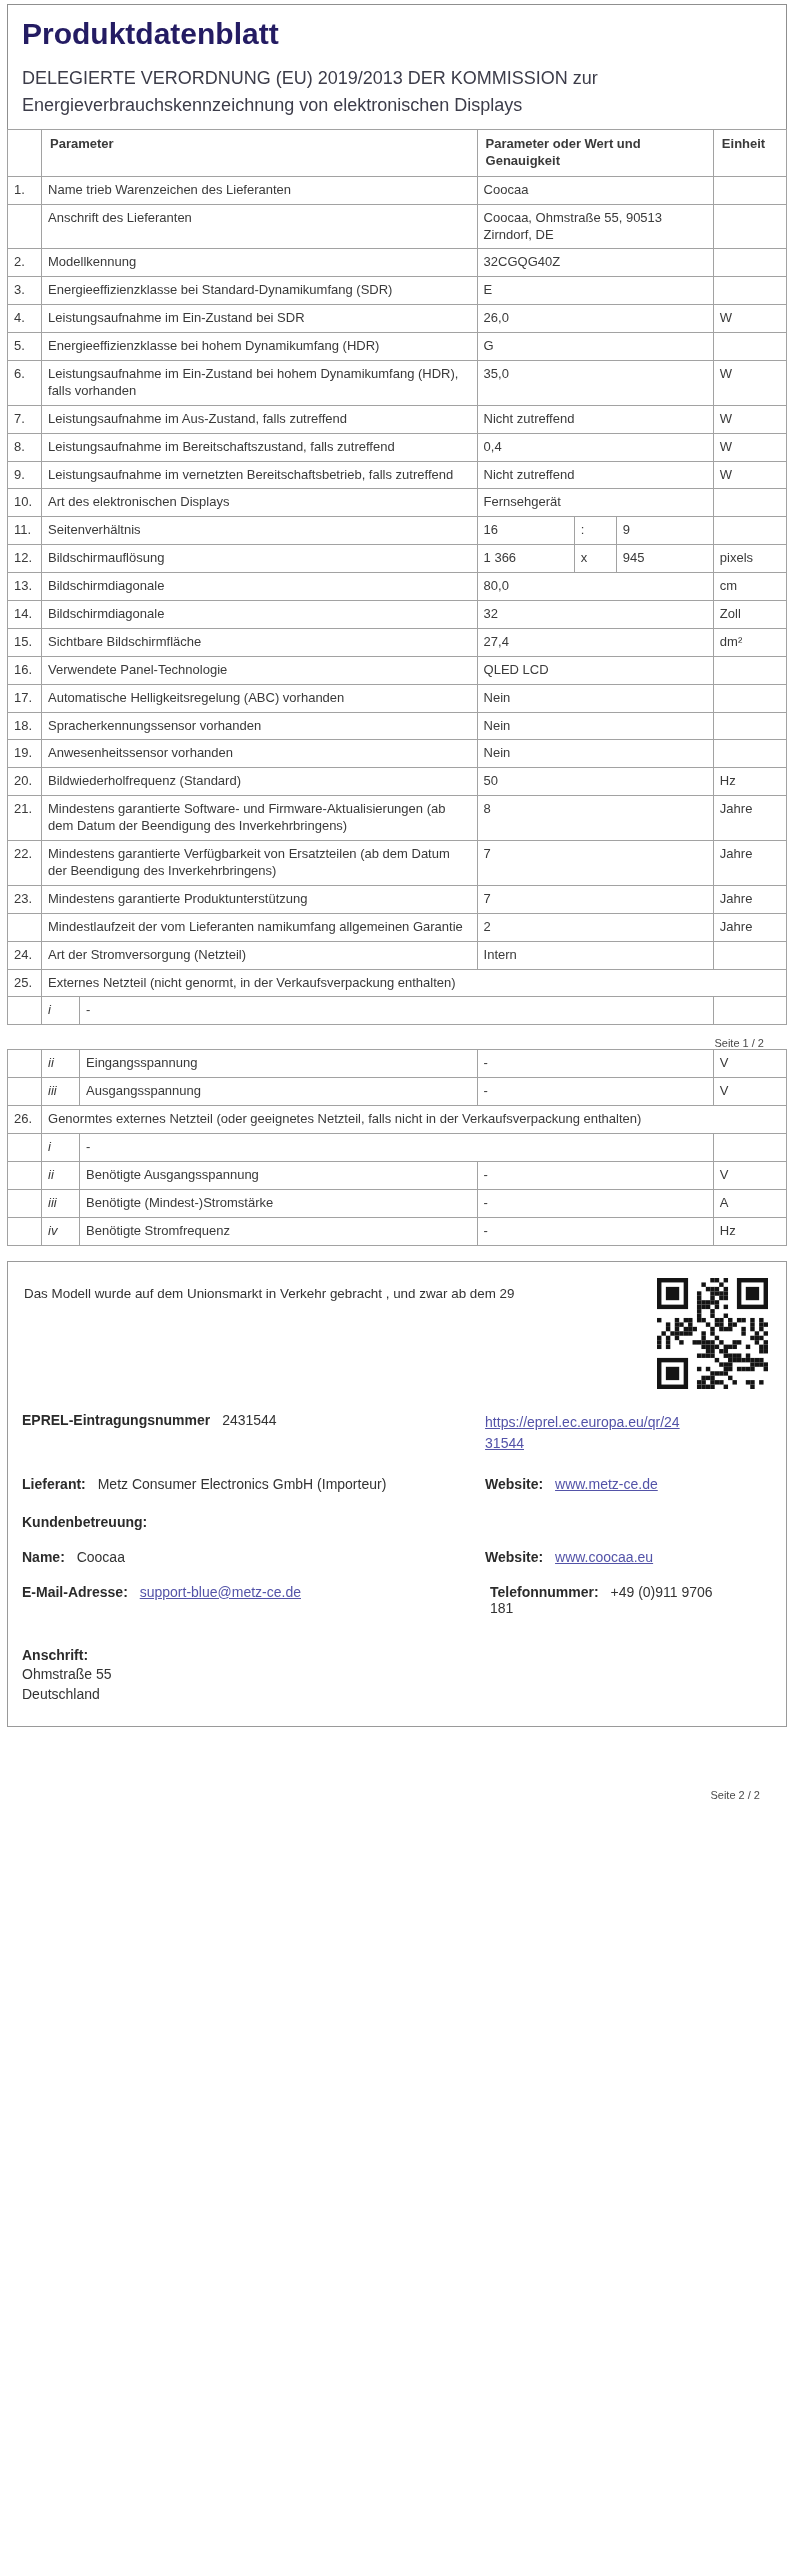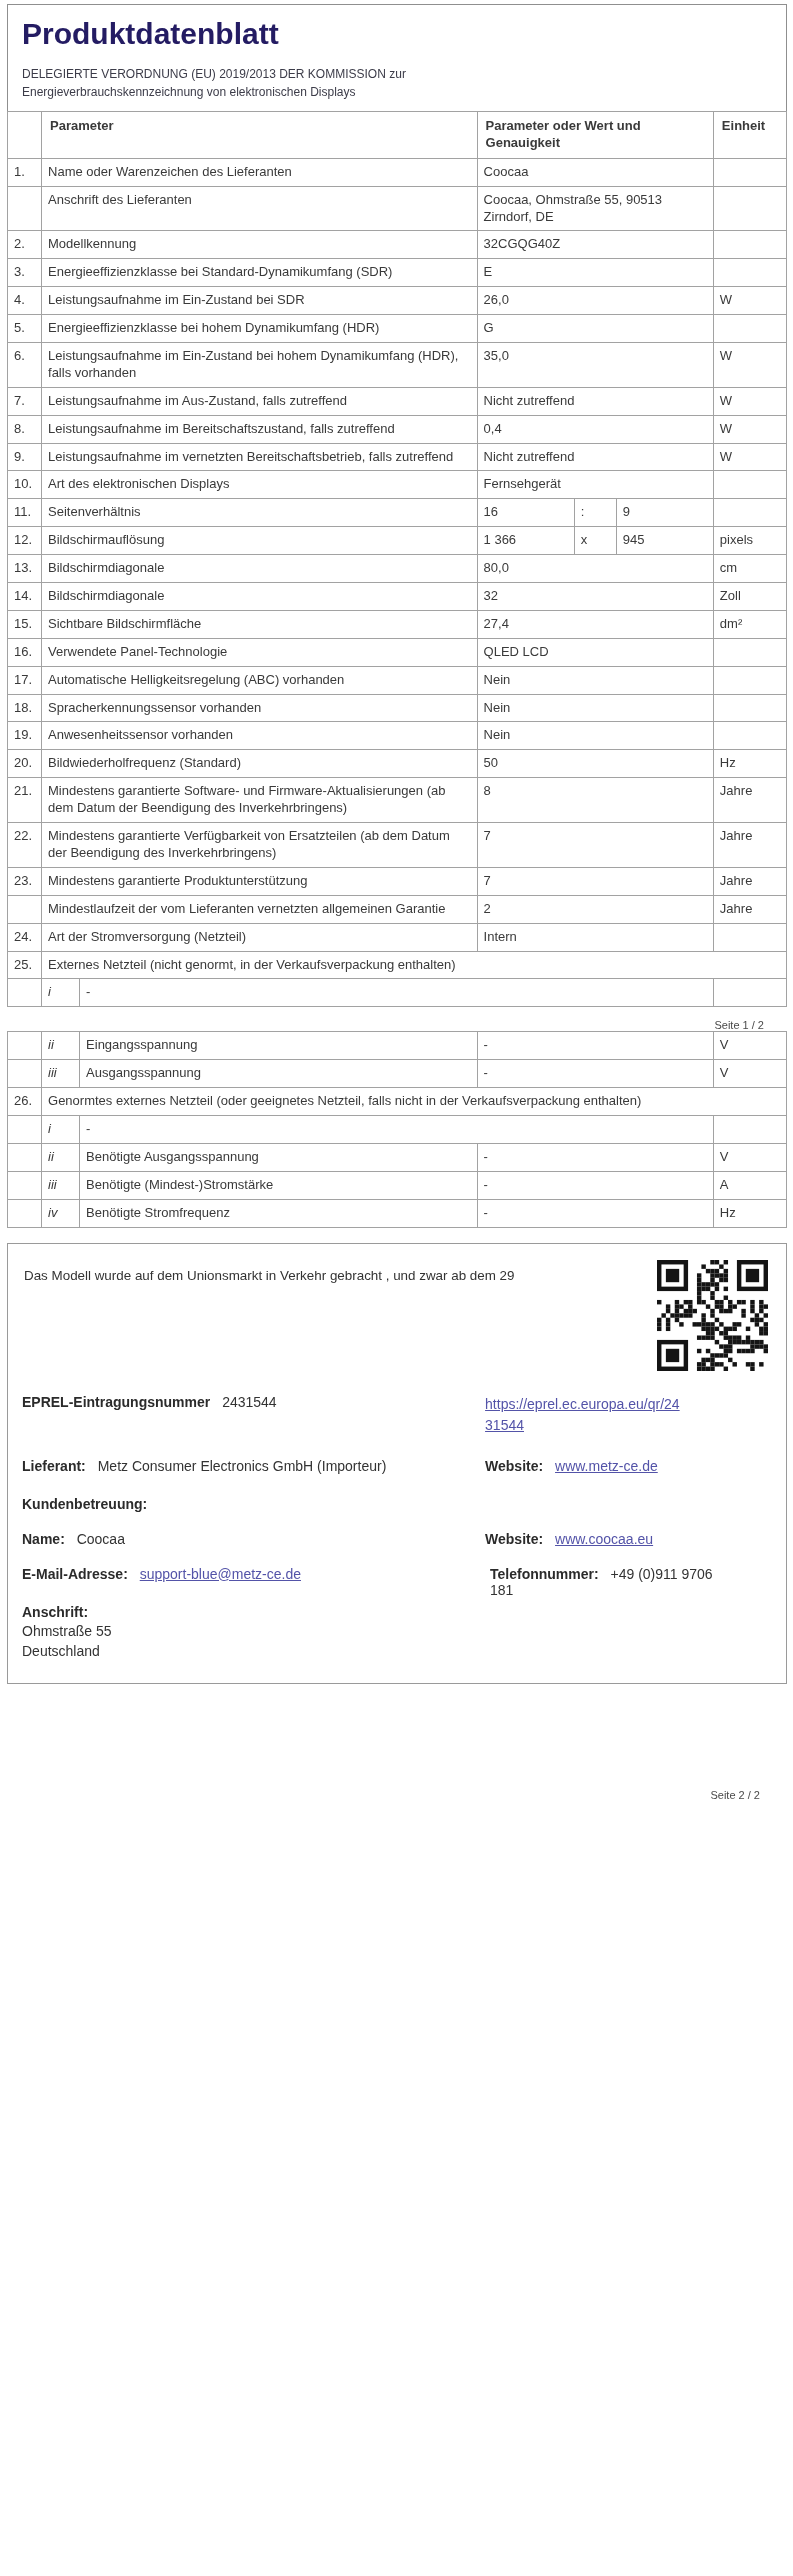--- a/index.html
+++ b/index.html
@@ -1,21 +1,21 @@
 <!DOCTYPE html>
 <html><head>
 <meta charset="utf-8">
 <style>
   html,body{margin:0;padding:0;background:#fff;}
   .page{position:relative;width:794px;height:1808px;background:#fff;overflow:hidden;
         font-family:"Liberation Sans",sans-serif;color:#3a3a3a;}
   
   .titlebox{margin:4px 7px 0 7px;border:1px solid #8f8f8f;border-bottom:none;padding:10px 14px 10px 14px;}
   .doc-title{color:#241c63;font-size:30px;font-weight:bold;letter-spacing:0px;margin:2px 0 14px 0;}
-  .doc-sub{color:#3c3c49;font-size:12px;line-height:1.5;}
+  .doc-sub{color:#3c3c49;font-size:18px;line-height:1.5;}
   
   table.spec{border-collapse:collapse;width:780px;margin:0 7px;table-layout:fixed;}
   table.spec td,table.spec th{border:1px solid #a2a2a2;font-size:13px;line-height:1.3;
         padding:5px 6px;vertical-align:top;font-weight:normal;text-align:left;color:#3a3a3a;}
   table.spec th{font-weight:bold;padding:6px 8px;}
   td.num{text-align:center;padding-left:2px;padding-right:2px;}
   td.roman{font-style:italic;padding-left:10px;}
   td.param{padding-left:9px;}
   th.param{padding-left:9px;}
   td.val{padding-right:20px;}
@@ -35,21 +35,21 @@
   .qr{position:absolute;top:14px;right:12px;width:115px;height:115px;background:#fff;padding:2px;}
   .irow{display:flex;align-items:flex-start;}
   .lcol{width:468px;}
   .rc{width:290px;}
   .rc-phone{width:236px;}
   .row-eprel{margin-top:111px;}
   .row-lief{margin-top:22px;}
   .row-kb{margin-top:22px;font-weight:bold;color:#2b2b2b;}
   .row-name{margin-top:19px;}
   .row-mail{margin-top:19px;}
-  .row-anschrift{margin-top:5px;line-height:1.4;}
+  .row-anschrift{margin-top:30px;line-height:1.4;}
   .blbl{font-weight:bold;color:#2b2b2b;}
   .sp{display:inline-block;width:8px;}
   a.lnk{color:#5353a8;text-decoration:underline;cursor:pointer;}
   .urlbreak{display:inline-block;max-width:198px;word-break:break-all;line-height:1.5;}
 </style>
 </head>
 <body>
 
 <div class="page">
 
@@ -75,21 +75,21 @@
       <tr>
         <th></th>
         <th class="param" colspan="2">Parameter</th>
         <th colspan="3">Parameter oder Wert und Genauigkeit</th>
         <th>Einheit</th>
       </tr>
     </thead>
     <tbody id="tb1">
         <tr>
           <td class="num">1.</td>
-          <td class="param" colspan="2">Name oder Warenzeichen des Lieferanten</td>
+          <td class="param" colspan="2">Name trieb Warenzeichen des Lieferanten</td>
           <td class="val al" colspan="3">Coocaa</td>
           <td class="unit"></td>
         </tr>
         <tr>
           <td class="num"></td>
           <td class="param" colspan="2">Anschrift des Lieferanten</td>
           <td class="val al" colspan="3">Coocaa, Ohmstraße 55, 90513 Zirndorf, DE</td>
           <td class="unit"></td>
         </tr>
         <tr>
@@ -223,21 +223,21 @@
           <td class="unit">Jahre</td>
         </tr>
         <tr>
           <td class="num">23.</td>
           <td class="param" colspan="2">Mindestens garantierte Produktunterstützung</td>
           <td class="val ar" colspan="3">7</td>
           <td class="unit">Jahre</td>
         </tr>
         <tr>
           <td class="num"></td>
-          <td class="param" colspan="2">Mindestlaufzeit der vom Lieferanten vernetzten allgemeinen Garantie</td>
+          <td class="param" colspan="2">Mindestlaufzeit der vom Lieferanten namikumfang allgemeinen Garantie</td>
           <td class="val ar" colspan="3">2</td>
           <td class="unit">Jahre</td>
         </tr>
         <tr>
           <td class="num">24.</td>
           <td class="param" colspan="2">Art der Stromversorgung (Netzteil)</td>
           <td class="val al" colspan="3">Intern</td>
           <td class="unit"></td>
         </tr>
         <tr>

